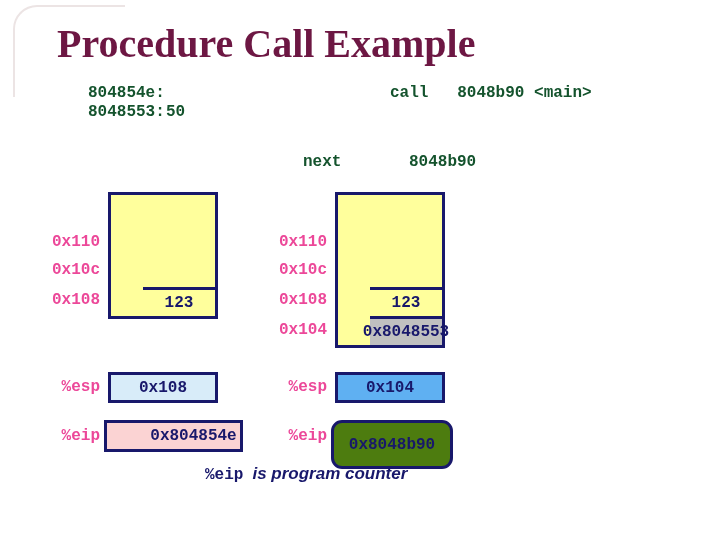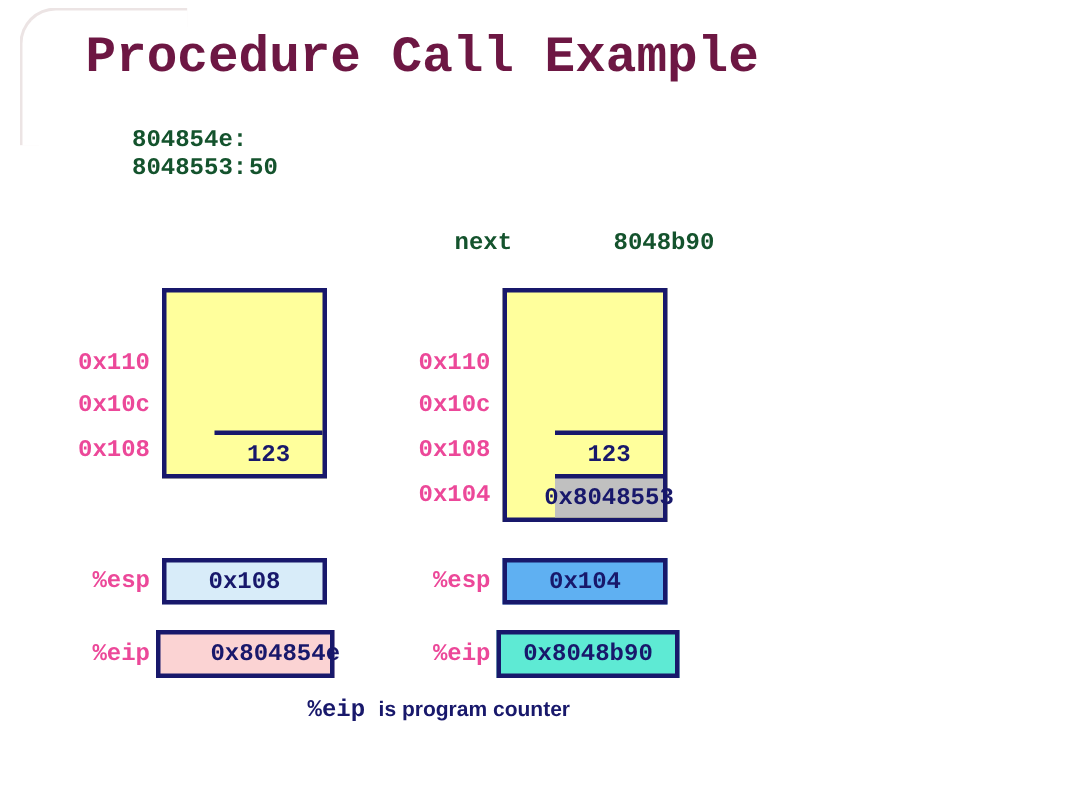--- a/index.html
+++ b/index.html
@@ -7,22 +7,22 @@
     position:relative;width:720px;height:540px;background:#ffffff;overflow:hidden;
     font-family:"Liberation Sans",sans-serif;
   }
   .corner{
     position:absolute;left:13px;top:5px;width:110px;height:90px;
     border-left:2px solid #ece4e4;border-top:2px solid #ece4e4;
     border-top-left-radius:24px;
   }
   .title{
     position:absolute;left:57px;top:20px;margin:0;
-    font-size:34px;font-weight:bold;color:#6d1743;letter-spacing:0px;
-    font-family:Liberation Mono, monospace;white-space:nowrap;
+    font-size:40px;font-weight:bold;color:#6d1743;letter-spacing:0px;
+    font-family:Liberation Serif, serif;white-space:nowrap;
   }
   .mono{
     position:absolute;
     font-family:"Liberation Mono","DejaVu Sans Mono",monospace;
     font-weight:bold;font-size:16px;color:#14532d;white-space:pre;line-height:19px;
   }
   .addr-label{
     position:absolute;width:60px;text-align:right;
     font-family:"Liberation Mono","DejaVu Sans Mono",monospace;
     font-weight:bold;font-size:16px;color:#ec4899;line-height:17px;white-space:pre;
@@ -40,45 +40,46 @@
   }
   .cell-return{background:#c0c0c0;text-align:right;}
   .regbox{
     position:absolute;box-sizing:border-box;border:3px solid #18186b;
     display:flex;align-items:center;justify-content:center;
     font-family:"Liberation Mono","DejaVu Sans Mono",monospace;
     font-weight:bold;font-size:16px;color:#18186b;white-space:pre;
   }
   .esp-before{left:108px;top:372px;width:110px;height:31px;background:#d8ecf9;}
   .esp-after {left:335px;top:372px;width:110px;height:31px;background:#5fb0f2;}
-  .eip-before{left:104px;top:420px;width:119px;height:32px;background:#fbd3d3;padding-left:40px;}
-  .eip-after {left:331px;top:420px;width:122px;height:32px;background:#5eead4;}
+  .eip-before{left:104px;top:420px;width:139px;height:32px;background:#fbd3d3;padding-left:40px;}
+  .eip-after {left:331px;top:420px;width:122px;height:49px;background:#4d7c0f;border-radius:11px;}
   .caption{
     position:absolute;left:205px;top:464px;display:flex;align-items:baseline;
     color:#18186b;white-space:pre;
   }
   .caption .cap-mono{
     font-family:"Liberation Mono","DejaVu Sans Mono",monospace;
     font-weight:bold;font-size:16px;color:#18186b;
   }
   .caption .cap-sans{
     font-family:"Liberation Sans",sans-serif;
-    font-weight:bold;font-size:14px;color:#18186b;margin-left:9px;
+    font-weight:bold;font-size:17px;color:#18186b;margin-left:9px;font-style:italic;
   }
 </style>
 </head>
 <body>
 
 <div class="slide">
 
   <div class="corner"></div>
 
   <h1 class="title">Procedure Call Example</h1>
 
   <span class="mono" style="left:88px;top:84px">804854e:</span>
+  <span class="mono" style="left:390px;top:84px">call   8048b90 &lt;main&gt;</span>
   <span class="mono" style="left:88px;top:103px">8048553:</span>
   <span class="mono" style="left:166px;top:103px">50</span>
 
   <span class="mono" style="left:303px;top:153px">next</span>
   <span class="mono" style="left:409px;top:153px">8048b90</span>
 
   <div class="addr-label" style="left:40px;top:234px">0x110</div>
   <div class="addr-label" style="left:40px;top:262px">0x10c</div>
   <div class="addr-label" style="left:40px;top:292px">0x108</div>
   <div class="stackbox" style="left:108px;top:192px">

